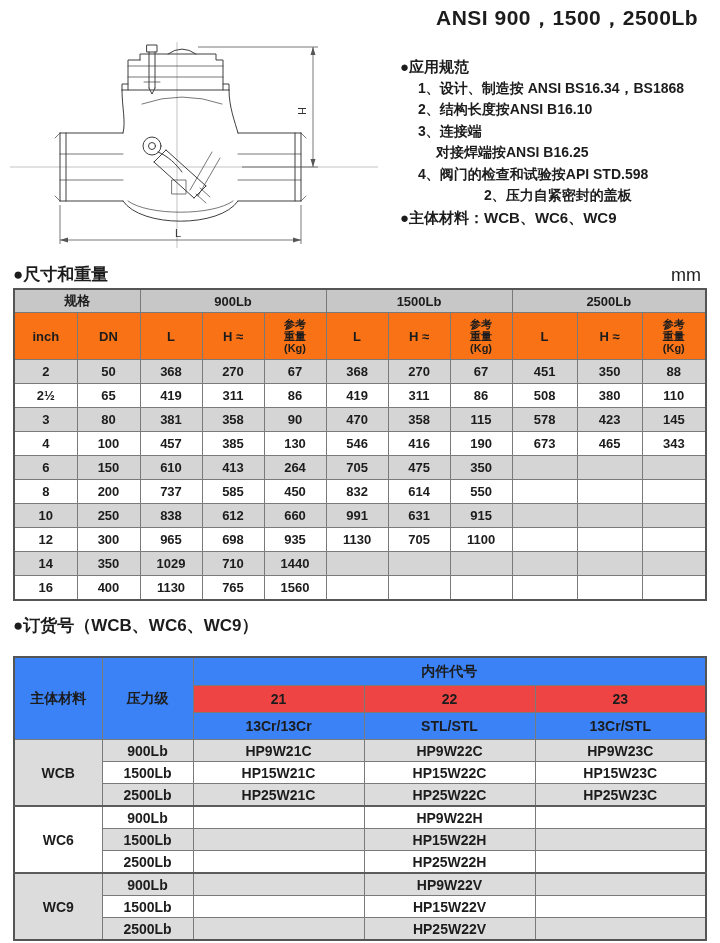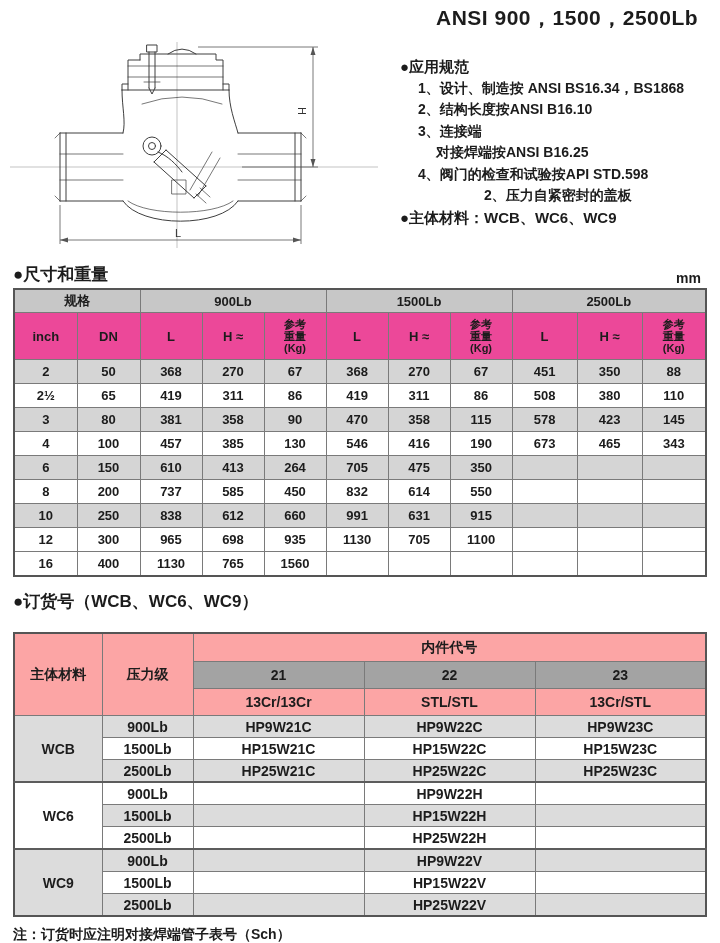--- a/index.html
+++ b/index.html
@@ -26,38 +26,38 @@
   .specs{position:absolute;top:56px;left:400px;width:332px;
     font-size:14px;font-weight:700;line-height:21.5px;}
   .specs .head{font-size:15px;}
   .ind1{padding-left:18px;}
   .ind2{padding-left:36px;}
   .ind3{padding-left:84px;}
   
   .lower{position:absolute;top:262px;left:13px;width:694px;}
   .sec-head{display:flex;justify-content:space-between;align-items:flex-end;
     font-size:17px;font-weight:700;height:24px;margin-bottom:2px;}
-  .sec-head .unit{font-size:14px;font-weight:700;padding-right:6px;}
+  .sec-head .unit{font-size:18px;font-weight:400;padding-right:6px;}
   .sec-head2{font-size:17px;font-weight:700;height:24px;margin:13px 0 18px 0;}
   table{border-collapse:collapse;table-layout:fixed;width:694px;
     border:2px solid #555;}
   th,td{border:1px solid #7a7a7a;text-align:center;vertical-align:middle;
     padding:0 1px;overflow:hidden;}
   
   .t1{font-size:13px;font-weight:700;}
   .t1 tr.h1 th{height:22px;background:#c7c7c7;font-size:13px;}
-  .t1 tr.h2 th{height:46px;background:#ec4899;font-weight:700;}
+  .t1 tr.h2 th{height:46px;background:#f97316;font-weight:700;}
   .t1 tr.h2 th.wt{font-size:11px;line-height:12px;white-space:pre-line;font-weight:700;}
   .t1 tbody td{height:23px;}
   .t1 tbody tr.band td{background:#d5d5d5;}
   
   .t2{font-size:14px;font-weight:700;}
-  .t2 thead th{background:#fca5a5;}
+  .t2 thead th{background:#3b82f6;}
   .t2 tr.h-trim th{height:27px;}
-  .t2 tr.h-codes th{height:26px;background:#a3a3a3;}
+  .t2 tr.h-codes th{height:26px;background:#ef4444;}
   .t2 tr.h-mats th{height:26px;}
   .t2 thead th.span-head{height:auto;}
   .t2 tbody td{height:21px;}
   .t2 tbody td.band2{background:#dcdcdc;}
   .t2 tbody tr.group-start td{border-top:2px solid #5c5c5c;}
   .note{margin-top:9px;font-size:14px;font-weight:700;}
 </style>
 </head>
 <body>
 
@@ -287,20 +287,33 @@
           <td>965</td>
           <td>698</td>
           <td>935</td>
           <td>1130</td>
           <td>705</td>
           <td>1100</td>
           <td></td>
           <td></td>
           <td></td>
         </tr>
+        <tr class="band">
+          <td>14</td>
+          <td>350</td>
+          <td>1029</td>
+          <td>710</td>
+          <td>1440</td>
+          <td></td>
+          <td></td>
+          <td></td>
+          <td></td>
+          <td></td>
+          <td></td>
+        </tr>
         <tr>
           <td>16</td>
           <td>400</td>
           <td>1130</td>
           <td>765</td>
           <td>1560</td>
           <td></td>
           <td></td>
           <td></td>
           <td></td>

